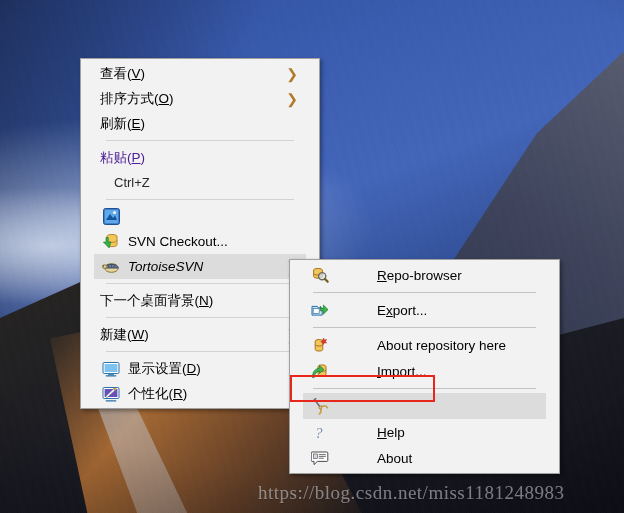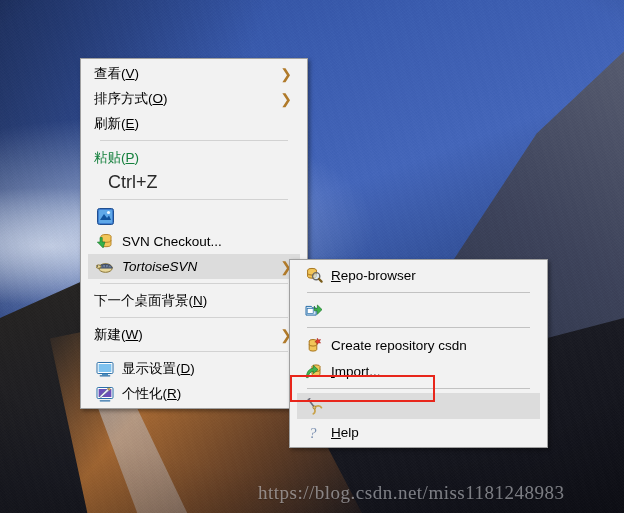--- a/index.html
+++ b/index.html
@@ -77,47 +77,47 @@
     white-space:nowrap;
     text-shadow:0 1px 1px rgba(0,0,0,.25);
   }
 
   
   .ctxmenu{
     position:absolute;
     background:#f2f2f2;
     border:1px solid #a0a0a0;
     box-shadow:2px 2px 4px rgba(0,0,0,.38);
-    padding:2px 7px;
+    padding:2px 13px;
     font-size:13.5px;
     color:#000;
     user-select:none;
   }
   #menu-main{left:80px;top:58px;width:212px;}
   #menu-sub{left:289px;top:259px;width:243px;}
 
   .mi{
     position:relative;
     height:25px;
     display:flex;align-items:center;
     padding:0 6px 0 6px;
     white-space:nowrap;
     cursor:default;
   }
-  .mi.tall{height:26px;}
+  .mi.tall{height:26px;gap:40px;}
   .mi .ico{
     width:26px;min-width:26px;height:22px;
     display:flex;align-items:center;justify-content:center;
     margin-right:4px;
   }
   .mi .lbl{flex:1;}
   .mi .accel{
-    color:#2a2a2a;font-size:18px;margin-left:14px;
-  }
-  .mi.disabled .lbl{color:#15803d;}
+    color:#2a2a2a;font-size:13px;margin-left:14px;
+  }
+  .mi.disabled .lbl{color:#4c1d95;}
   .mi.hl{background:#dcdcdc;font-style:italic;}
   .mi .chev{
     position:absolute;right:8px;top:50%;transform:translateY(-50%);
     color:#b07a2a;font-size:14px;line-height:1;
     font-family:"DejaVu Sans",sans-serif;
   }
   .sep{height:1px;background:#d2d2d2;margin:4px 12px 4px 12px;}
   #menu-sub .sep{margin:4px 10px 4px 10px;background:#9a9a9a;height:1px;opacity:.55;}
 
   u{text-decoration:underline;}
@@ -276,34 +276,35 @@
   <div class="sep"></div>
 
   <div class="mi tall" style="padding-left:4px">
     <span class="ico">
       <svg class="icosvg" width="18" height="15" viewBox="0 0 18 15">
         <path d="M1 3.4 h5.4 l1.2 1.5 h3.6 v7.2 H1 Z" fill="#cfe3f5" stroke="#2b6fa8"></path>
         <rect x="2.2" y="5.6" width="6" height="5" fill="#ffffff" stroke="#2b6fa8" stroke-width=".7"></rect>
         <path d="M9.4 3 L9.4 5.6 L12.4 5.6 L12.4 2 L17 6.6 L12.4 11.2 L12.4 7.8 L9.4 7.8 Z" fill="#3fb24e" stroke="#1d7a2c" stroke-width=".7"></path>
       </svg>
     </span>
+    <span class="lbl">E<u>x</u>port...</span>
   </div>
 
   <div class="sep"></div>
 
   <div class="mi tall" style="padding-left:4px">
     <span class="ico">
       <svg class="icosvg" width="18" height="16" viewBox="0 0 18 16">
         <ellipse cx="8" cy="4.2" rx="3.8" ry="1.7" fill="#f2c65a" stroke="#a8761f"></ellipse>
         <path d="M4.2 4.2 v8.2 a3.8 1.7 0 0 0 7.6 0 V4.2" fill="#f2c65a" stroke="#a8761f"></path>
         <path d="M4.2 7.4 a3.8 1.7 0 0 0 7.6 0" fill="none" stroke="#a8761f"></path>
         <path d="M12.4 1.2 l1.1 1.7 l2 -.4 l-1 1.8 l1 1.8 l-2 -.4 l-1.1 1.7 l-.6 -2 l-2 -.5 l1.7 -1.1 Z" fill="#e53b2e" stroke="#a02016" stroke-width=".5"></path>
       </svg>
     </span>
-    <span class="lbl">Create repository csdn</span>
+    <span class="lbl">About repository here</span>
   </div>
 
   <div class="mi tall" style="padding-left:4px">
     <span class="ico">
       <svg class="icosvg" width="18" height="16" viewBox="0 0 18 16">
         <ellipse cx="11" cy="3.6" rx="4" ry="1.7" fill="#f2c65a" stroke="#a8761f"></ellipse>
         <path d="M7 3.6 v7.6 a4 1.7 0 0 0 8 0 V3.6" fill="#f2c65a" stroke="#a8761f"></path>
         <path d="M7 6.8 a4 1.7 0 0 0 8 0" fill="none" stroke="#a8761f"></path>
         <path d="M1.4 14.6 C1.4 8.6 4.6 5.4 8.4 5.2 L8.4 2.4 L13 6.6 L8.4 10.6 L8.4 8.2 C5.6 8.4 3.6 10.6 3.2 14.6 Z" fill="#3fb24e" stroke="#1d7a2c" stroke-width=".7"></path>
       </svg>
@@ -327,16 +328,26 @@
 
   <div class="mi tall" style="padding-left:4px">
     <span class="ico">
       <svg class="icosvg" width="18" height="17" viewBox="0 0 18 17">
         <text x="4" y="14" font-family="Liberation Serif, serif" font-size="15" fill="#7a8fb0" font-style="italic">?</text>
       </svg>
     </span>
     <span class="lbl"><u>H</u>elp</span>
   </div>
 
+  <div class="mi tall" style="padding-left:4px">
+    <span class="ico">
+      <svg class="icosvg" width="18" height="16" viewBox="0 0 18 16">
+        <path d="M1.2 2 h14.6 a1 1 0 0 1 1 1 v7.4 a1 1 0 0 1 -1 1 H6.4 L3 14.6 V11.4 H1.2 a1 1 0 0 1 -1 -1 V3 a1 1 0 0 1 1 -1 Z" fill="#ffffff" stroke="#4a4a4a"></path>
+        <rect x="2.6" y="4" width="4" height="4.6" fill="#cfd8e4" stroke="#4a4a4a" stroke-width=".6"></rect>
+        <path d="M7.8 4.6 h7 M7.8 6.4 h7 M7.8 8.2 h5" stroke="#4a4a4a" stroke-width=".8"></path>
+      </svg>
+    </span>
+    <span class="lbl">About</span>
+  </div>
 
 </div>
 
 <div id="red-box"></div>
 
 </body></html>

